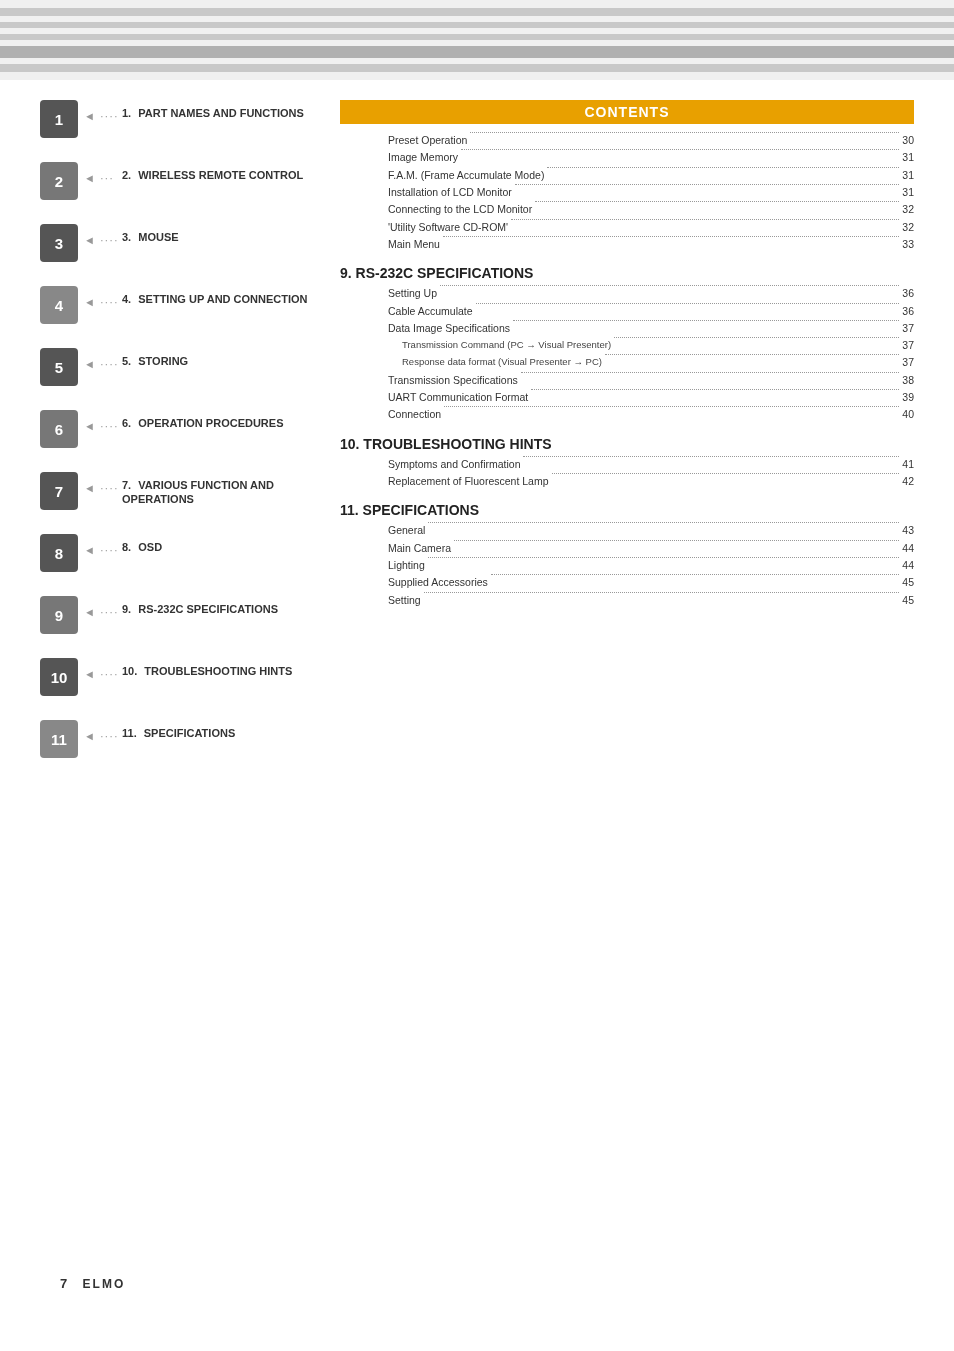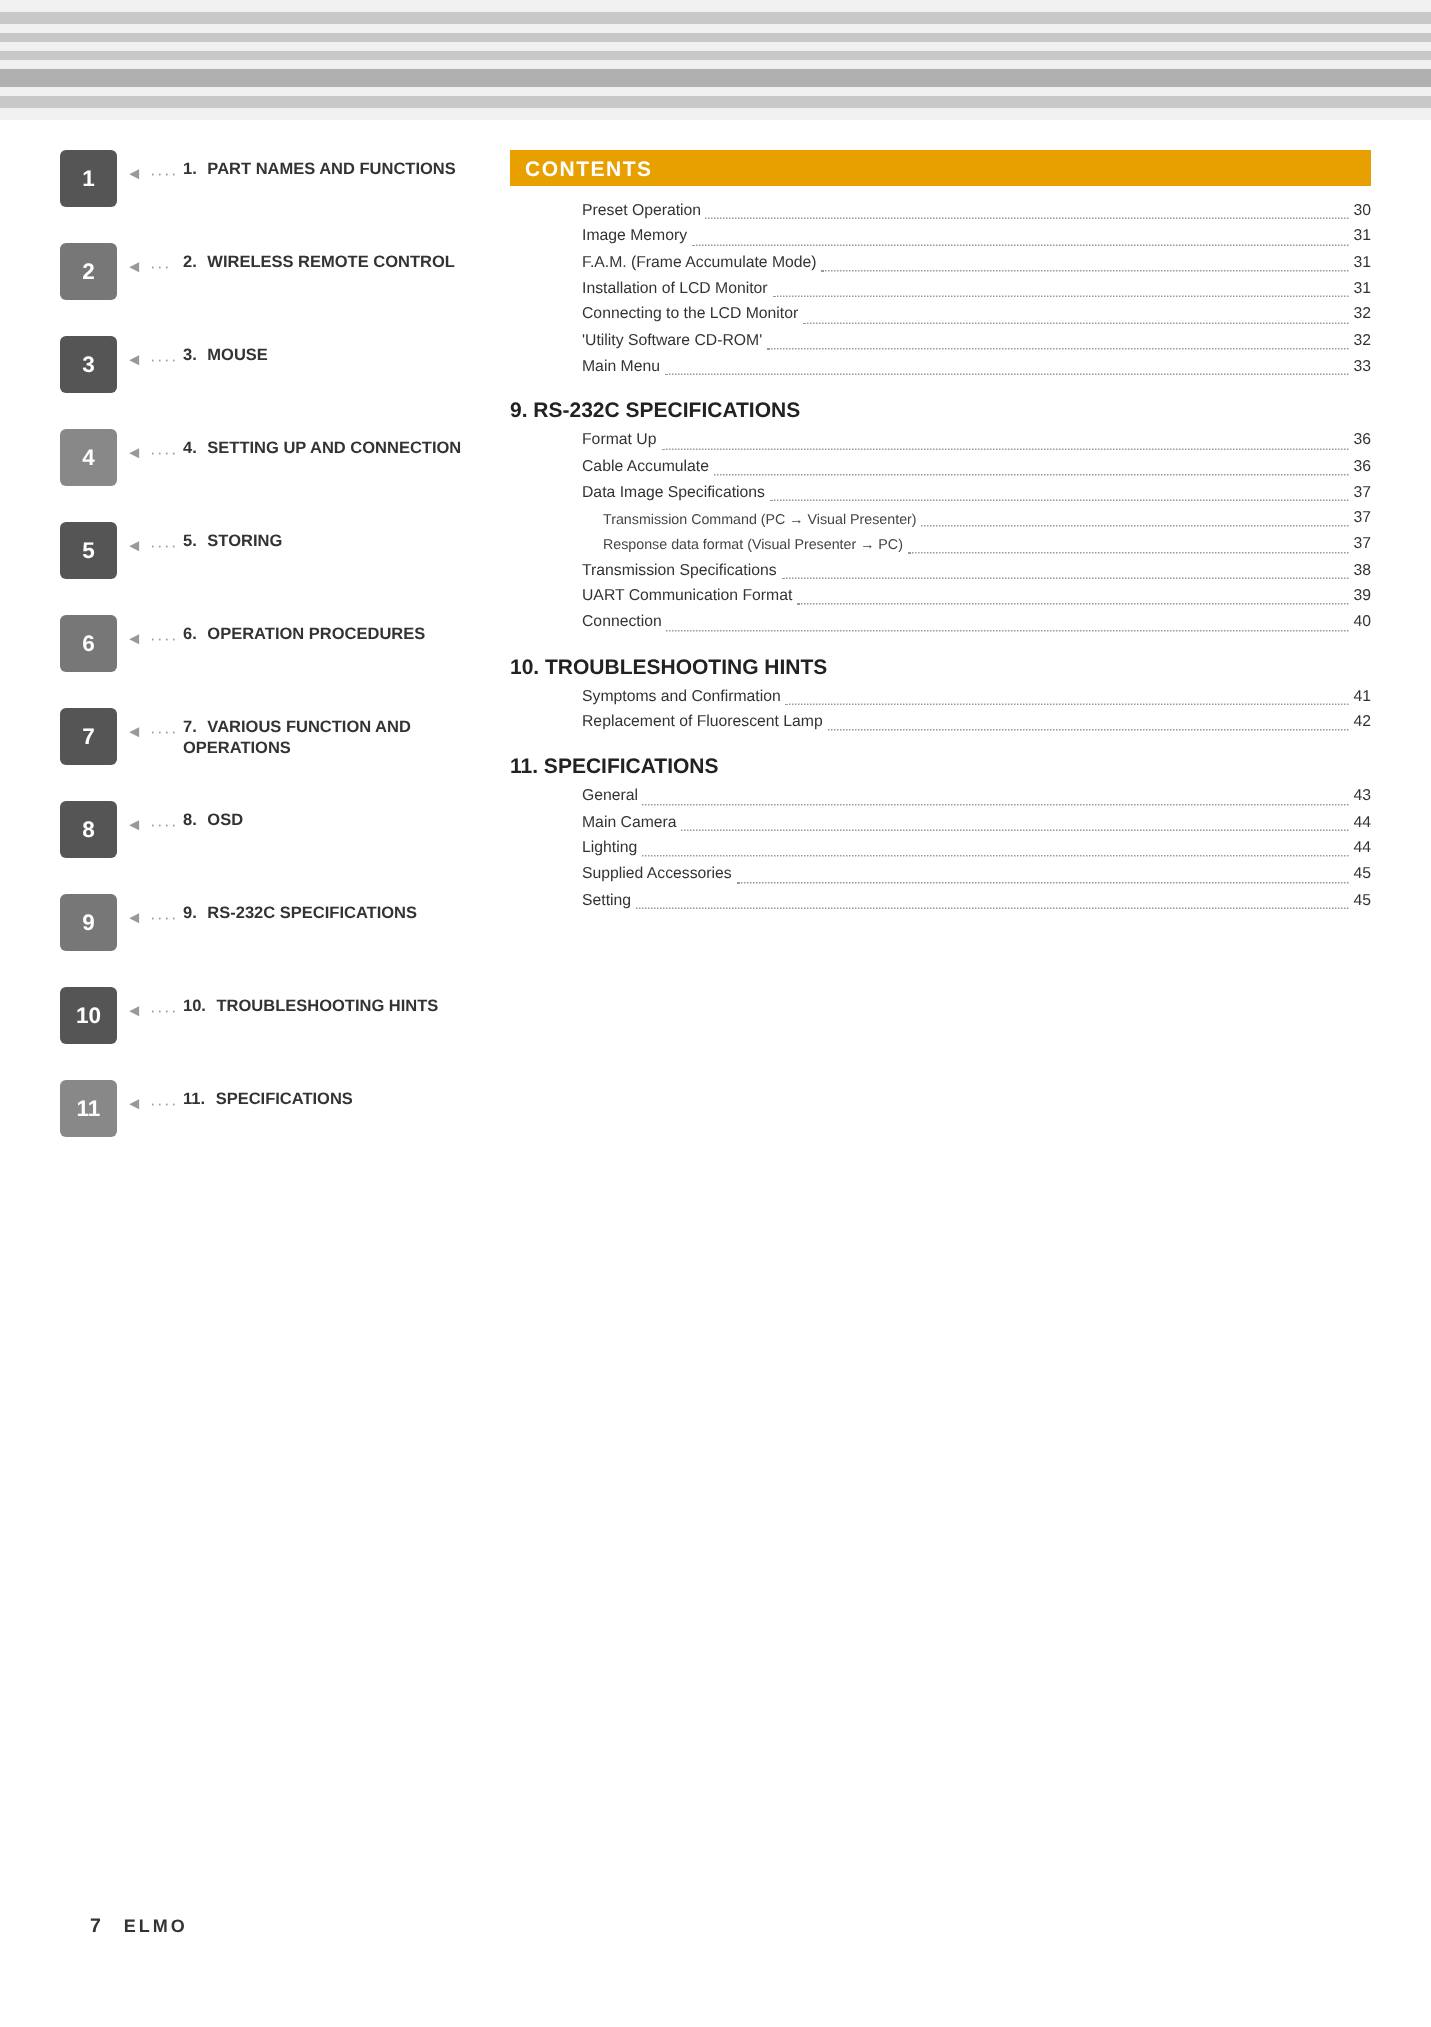--- a/index.html
+++ b/index.html
@@ -100,20 +100,21 @@
     }
 
     .contents-header {
       background: #e8a000;
       color: #fff;
       font-weight: bold;
       font-size: 14px;
       padding: 4px 10px;
       margin-bottom: 8px;
       letter-spacing: 1px;
+      text-align: center;
     }
 
     .toc-dots {
       flex: 1;
       border-bottom: 1px dotted #999;
       margin: 0 3px;
       margin-bottom: 3px;
     }
 
     .toc-page {
@@ -142,21 +143,21 @@
     }
 
     .footer-page {
       font-weight: bold;
       font-size: 13px;
       margin-right: 8px;
     }
 
     .toc-row {
       display: flex;
-      align-items: flex-end;
+      align-items: flex-start;
       line-height: 1.65;
       padding-left: 48px;
     }
 
     .toc-label {
       font-size: 10.5px;
       color: #333;
       white-space: nowrap;
     }
 
@@ -280,21 +281,21 @@
         <div class="toc-row">
           <span class="toc-label">Main Menu</span>
           <span class="toc-dots"></span>
           <span class="toc-page">33</span>
         </div>
       </div>
 
     <div class="section-title">9. RS-232C SPECIFICATIONS</div>
     <div>
         <div class="toc-row">
-          <span class="toc-label">Format Up</span>
+          <span class="toc-label">Setting Up</span>
           <span class="toc-dots"></span>
           <span class="toc-page">36</span>
         </div>
         <div class="toc-row">
           <span class="toc-label">Cable Accumulate</span>
           <span class="toc-dots"></span>
           <span class="toc-page">36</span>
         </div>
         <div class="toc-row">
           <span class="toc-label">Data Image Specifications</span>

